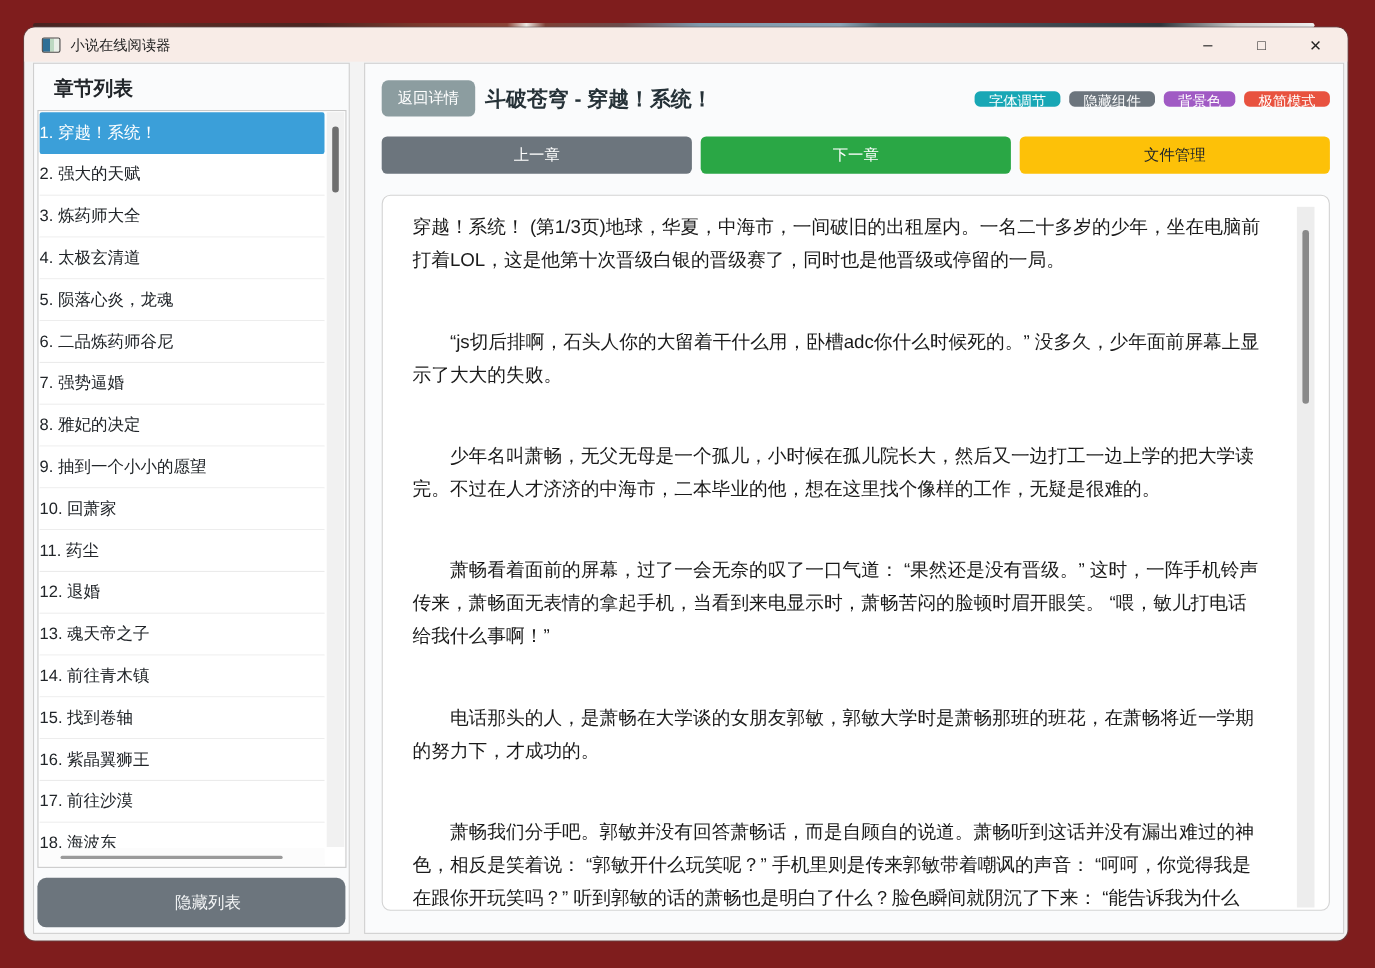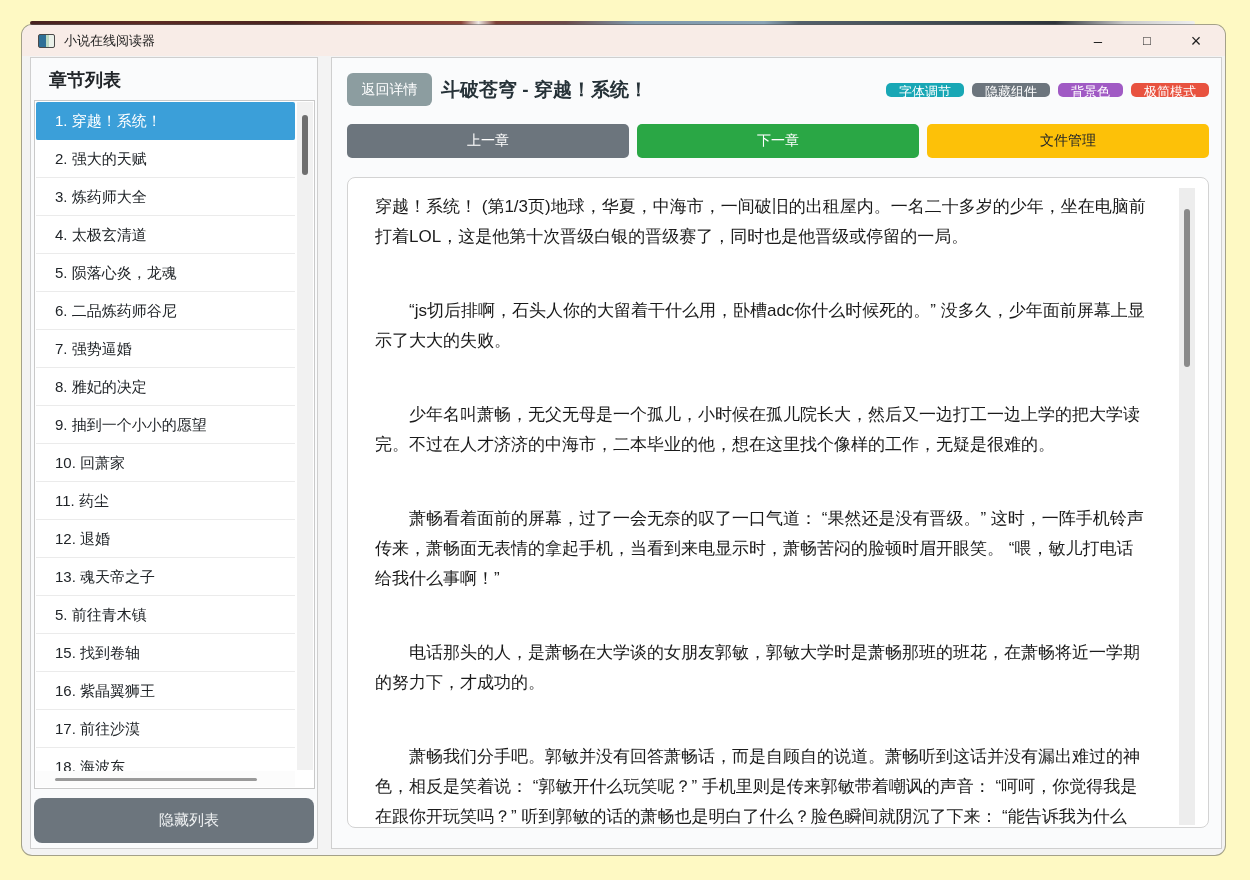--- a/index.html
+++ b/index.html
@@ -1,17 +1,17 @@
 <!DOCTYPE html>
 <html style="--accent_selected: #3b9fd9; --titlebar_bg: #f8ece7; --btn_back: #8c9da0; --btn_font: #18a7b5; --btn_hide: #6c757d; --btn_bg: #a05ac4; --btn_minimal: #e8523f; --btn_prev: #6c757d; --btn_next: #2aa745; --btn_files: #fdc108; --btn_hide_list: #6c757d;"><head>
 <meta charset="utf-8">
 <style>
   html,body{margin:0;padding:0;background:#000;}
   *{box-sizing:border-box;font-family:"Liberation Sans","DejaVu Sans",sans-serif;}
-  .screen{position:relative;width:1250px;height:880px;background:#fef9c3;overflow:hidden;}
+  .screen{position:relative;width:1250px;height:880px;background:#7f1d1d;overflow:hidden;}
 
   
   .bg-sliver{position:absolute;left:30px;top:21px;width:1165px;height:4px;border-radius:2px;
     background:linear-gradient(to right,
       #472220 0%,#5c2b24 10%,#4a2420 22%,#7a382c 30%,#8a4438 37%,#ece7e2 38.5%,
       #7e4036 40%,#6b4a4a 46%,#7f98ab 52%,#8aa3b5 63%,#54616b 66%,#414a52 78%,
       #2f343a 88%,#c9c9c9 94%,#efefef 100%);}
 
   .window{position:absolute;left:22px;top:25px;width:1203px;height:830px;background:#f3f3f3;
     border-radius:10px;overflow:hidden;box-shadow:0 0 0 1px rgba(90,90,90,.55);}
@@ -29,21 +29,21 @@
 
   
   .wbody{display:flex;height:799px;padding:1px 3px 6px 8px;}
   .panel{background:#fafbfc;border:1px solid #cfcfcf;}
 
   
   .sidebar{width:288px;flex:0 0 auto;display:flex;flex-direction:column;}
   .sidebar h2{margin:10px 0 8px 18px;font-size:18px;font-weight:bold;color:#212529;}
   .list-box{position:relative;flex:1 1 auto;margin:0 2px 0 3px;background:#fff;border:1px solid #c9c9c9;overflow:hidden;}
   .list-items{position:absolute;left:1px;top:1px;right:19px;}
-  .chapter-item{height:38px;line-height:37px;padding-left:19px;font-size:15px;color:#212529;
+  .chapter-item{height:38px;line-height:37px;font-size:15px;color:#212529;
     border-bottom:1px solid #ebebeb;background:#fff;cursor:pointer;white-space:nowrap;overflow:hidden;}
   .chapter-item.selected{background:var(--accent_selected,#3b9fd9);color:#fff;border-bottom-color:var(--accent_selected,#3b9fd9);border-radius:2px;}
   .side-vscroll{position:absolute;top:1px;right:1px;bottom:18px;width:16px;background:#f1f1f1;}
   .side-vthumb{position:absolute;left:5px;top:13px;width:6px;height:60px;background:#6f6f6f;border-radius:3px;}
   .side-hscroll{position:absolute;left:1px;right:19px;bottom:1px;height:16px;background:#fcfcfc;}
   .side-hthumb{position:absolute;left:19px;bottom:6px;width:202px;height:3px;background:#9a9a9a;border-radius:2px;}
   .hide-list-btn{margin:9px 3px 5px 3px;height:45px;border:none;border-radius:8px;
     background:var(--btn_hide_list,#6c757d);color:#f2f4f5;font-size:15px;cursor:pointer;padding-left:36px;}
 
   
@@ -102,21 +102,21 @@
               <div class="chapter-item">4. 太极玄清道</div>
               <div class="chapter-item">5. 陨落心炎，龙魂</div>
               <div class="chapter-item">6. 二品炼药师谷尼</div>
               <div class="chapter-item">7. 强势逼婚</div>
               <div class="chapter-item">8. 雅妃的决定</div>
               <div class="chapter-item">9. 抽到一个小小的愿望</div>
               <div class="chapter-item">10. 回萧家</div>
               <div class="chapter-item">11. 药尘</div>
               <div class="chapter-item">12. 退婚</div>
               <div class="chapter-item">13. 魂天帝之子</div>
-              <div class="chapter-item">5. 前往青木镇</div>
+              <div class="chapter-item">14. 前往青木镇</div>
               <div class="chapter-item">15. 找到卷轴</div>
               <div class="chapter-item">16. 紫晶翼狮王</div>
               <div class="chapter-item">17. 前往沙漠</div>
               <div class="chapter-item">18. 海波东</div>
             </div>
           <div class="side-vscroll">
             <div class="side-vthumb"></div>
           </div>
           <div class="side-hscroll">
             <div class="side-hthumb"></div>

